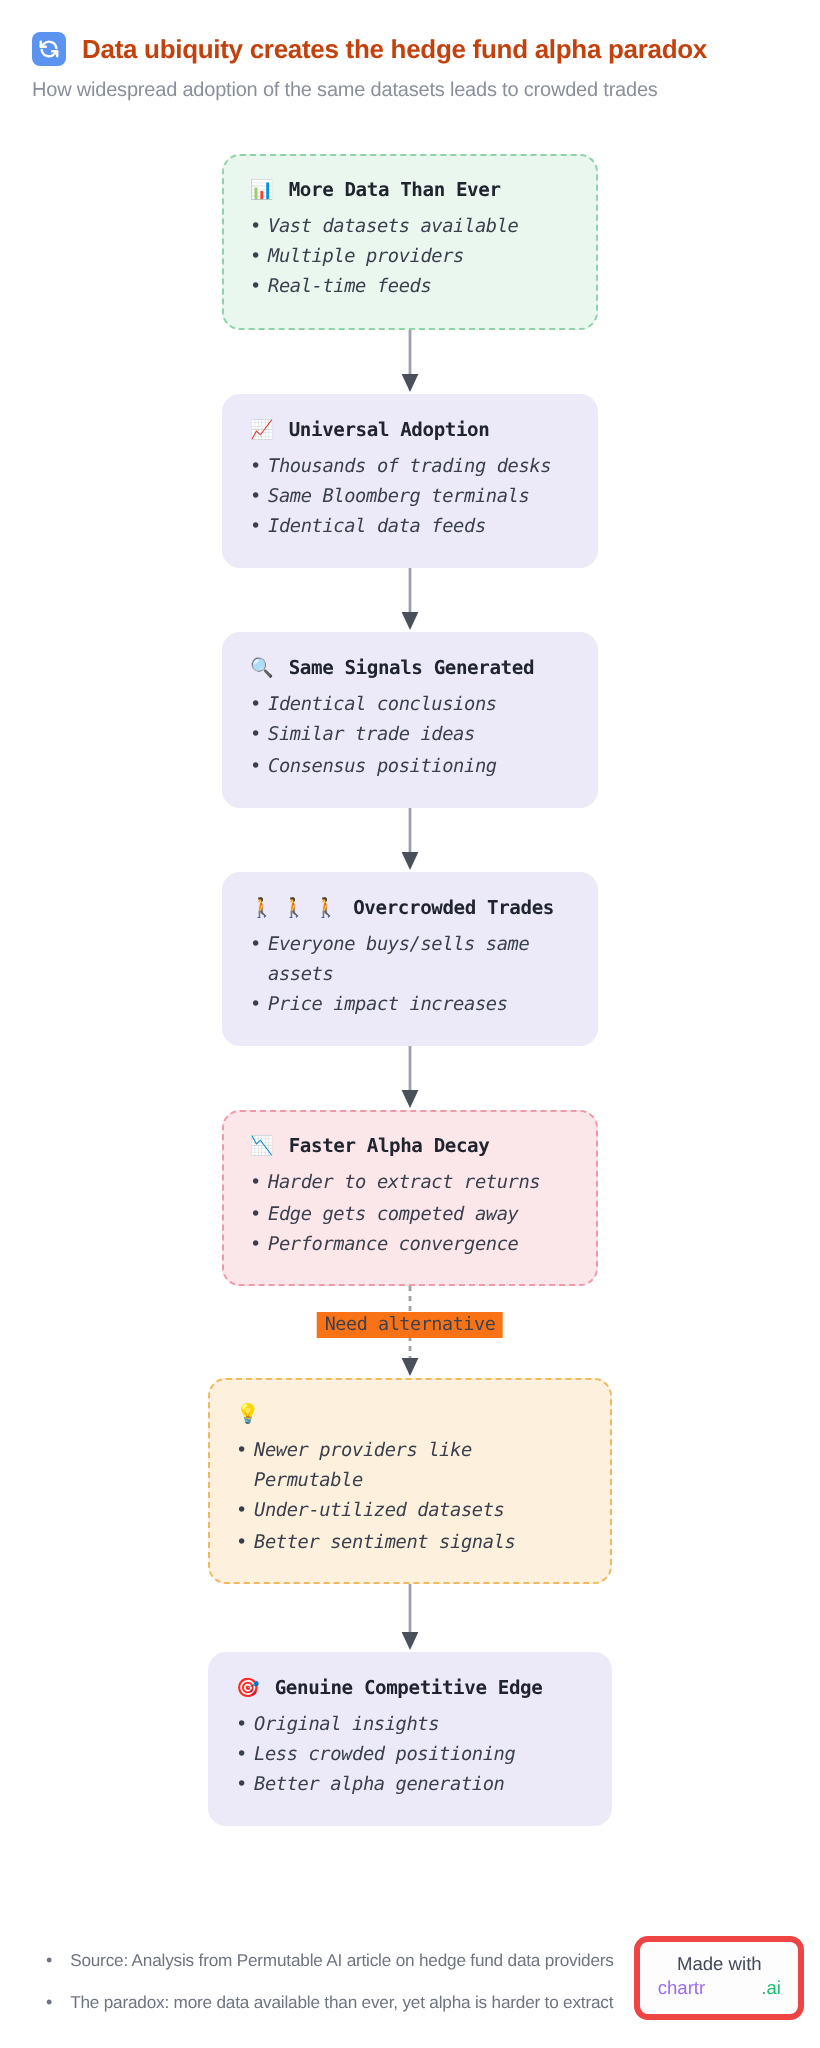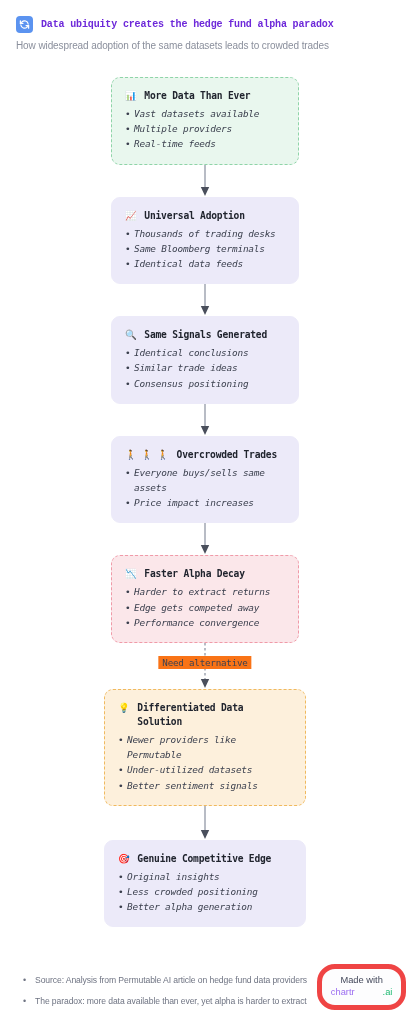--- a/index.html
+++ b/index.html
@@ -31,26 +31,25 @@
     height: 17px;
     border-radius: 4px;
     background: #5b93f0;
     display: flex;
     align-items: center;
     justify-content: center;
     flex: 0 0 auto;
   }
   .title-icon svg { display: block; }
   .page-title {
-    font-size: 10px;
+    font-size: 13px;
     font-weight: bold;
     letter-spacing: -0.15px;
-    color: #6d28d9;
+    color: #c2410c;
     white-space: nowrap;
-    font-family: Liberation Mono, monospace;
   }
   .page-subtitle {
     margin-top: 7px;
     font-size: 10px;
     color: #8a8f9c;
     letter-spacing: -0.1px;
     white-space: nowrap;
   }
 
   
@@ -178,22 +177,22 @@
   .footnote:last-child { margin-bottom: 0; }
   .fn-bullet {
     color: #6f7483;
     font-size: 9px;
     line-height: 1.45;
     flex: 0 0 auto;
     padding-left: 9px;
   }
   .badge {
     flex: 0 0 auto;
-    border: 5px solid #ef4444;
-    border-radius: 18px;
+    border: 3px solid #ef4444;
+    border-radius: 7px;
     background: #fdfdfe;
     padding: 5px 9px 6px 9px;
     text-align: center;
     line-height: 1.35;
   }
   .badge-top {
     font-size: 9.3px;
     color: #43485a;
     display: block;
   }
@@ -312,21 +311,20 @@
     <svg width="12" height="46" viewBox="0 0 12 46">
       <line x1="6" y1="0" x2="6" y2="38" stroke="#9aa0ad" stroke-width="1.4" stroke-dasharray="2.5 2.5"></line>
       <polygon points="6,45 1.8,36 10.2,36" fill="#4a4f5c"></polygon>
     </svg>
     <span class="conn-label">Need alternative</span>
   </div>
 
   <div class="node n-orange wide">
     <div class="node-head">
       <span class="node-emoji">💡</span>
-      <span class="node-title">Differentiated Data Solution</span>
     </div>
     <ul>
       <li>Newer providers like Permutable</li>
       <li>Under-utilized datasets</li>
       <li>Better sentiment signals</li>
     </ul>
   </div>
 
   <div class="conn">
     <svg width="12" height="34" viewBox="0 0 12 34">

